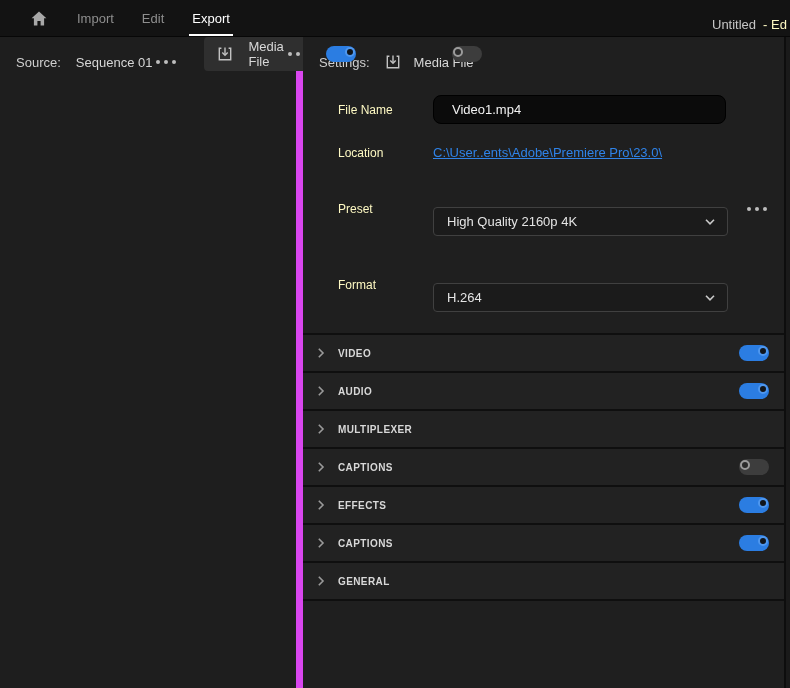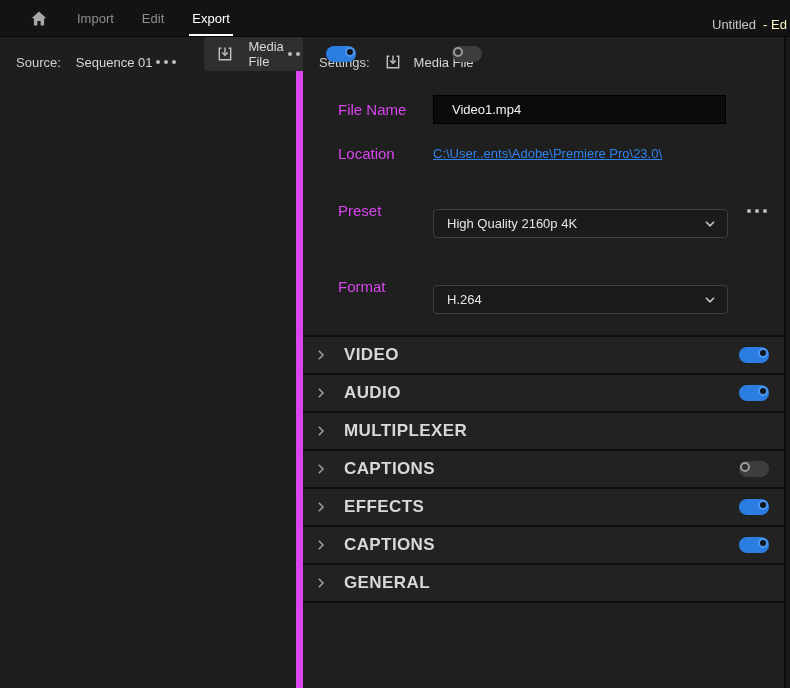--- a/index.html
+++ b/index.html
@@ -74,44 +74,44 @@
   }
   .toggle .knob { position:absolute; top:1px; width:10px; height:10px; border-radius:50%; }
   .toggle.on  { background:#2b7de2; }
   .toggle.on .knob  { right:1px; background:#10151b; border:2px solid #4f97ee; }
   .toggle.off { background:#3d3d3d; }
   .toggle.off .knob { left:1px;  background:#2b2b2b; border:2px solid #9b9b9b; }
 
   
   .form { padding:8px 0 0 35px; flex:none; }
   .form-row { display:flex; align-items:center; margin-bottom:21px; }
-  .form-label { width:95px; flex:none; color:#d946ef; font-size:15px; }
+  .form-label { width:95px; flex:none; color:#fef9c3; font-size:12px; }
   .text-input {
     width:293px; height:29px; background:#0b0b0b; border:1px solid #000;
-    border-radius:0; color:#f2f2f2; font-size:13px; padding:0 10px 0 18px;
+    border-radius:8px; color:#f2f2f2; font-size:13px; padding:0 10px 0 18px;
     font-family:"Liberation Sans", sans-serif; outline:none;
   }
   .link { color:#2f83e8; text-decoration:underline; cursor:pointer; font-size:13px; }
   .select {
     width:295px; height:29px; background:#1b1b1b; border:1px solid #404040;
     border-radius:4px; display:flex; align-items:center; padding:0 11px 0 13px;
     color:#e4e4e4; cursor:pointer;margin-top:26px;
   }
   .select .chev-down { margin-left:auto; display:flex; }
   .row-extra { margin-left:15px; }
 
   
   .sections { border-top:2px solid #0f0f0f; flex:none; }
   .section-row {
     height:38px; background:#222222; border-bottom:2px solid #0f0f0f;
     display:flex; align-items:center; padding:0 15px 0 14px; cursor:pointer;
   }
   .section-row .chev-right { display:flex; flex:none; }
   .section-label {
-    margin-left:19px; font-size:17px; font-weight:bold; letter-spacing:.4px; color:#d8d8d8;
+    margin-left:13px; font-size:10px; font-weight:bold; letter-spacing:.4px; color:#d8d8d8;
   }
   .section-row .toggle { margin-left:auto; }
   .below-sections { flex:1; background:#1f1f1f; }
 
   svg { display:block; }
 </style>
 </head>
 <body>
 
 <div class="topbar">

